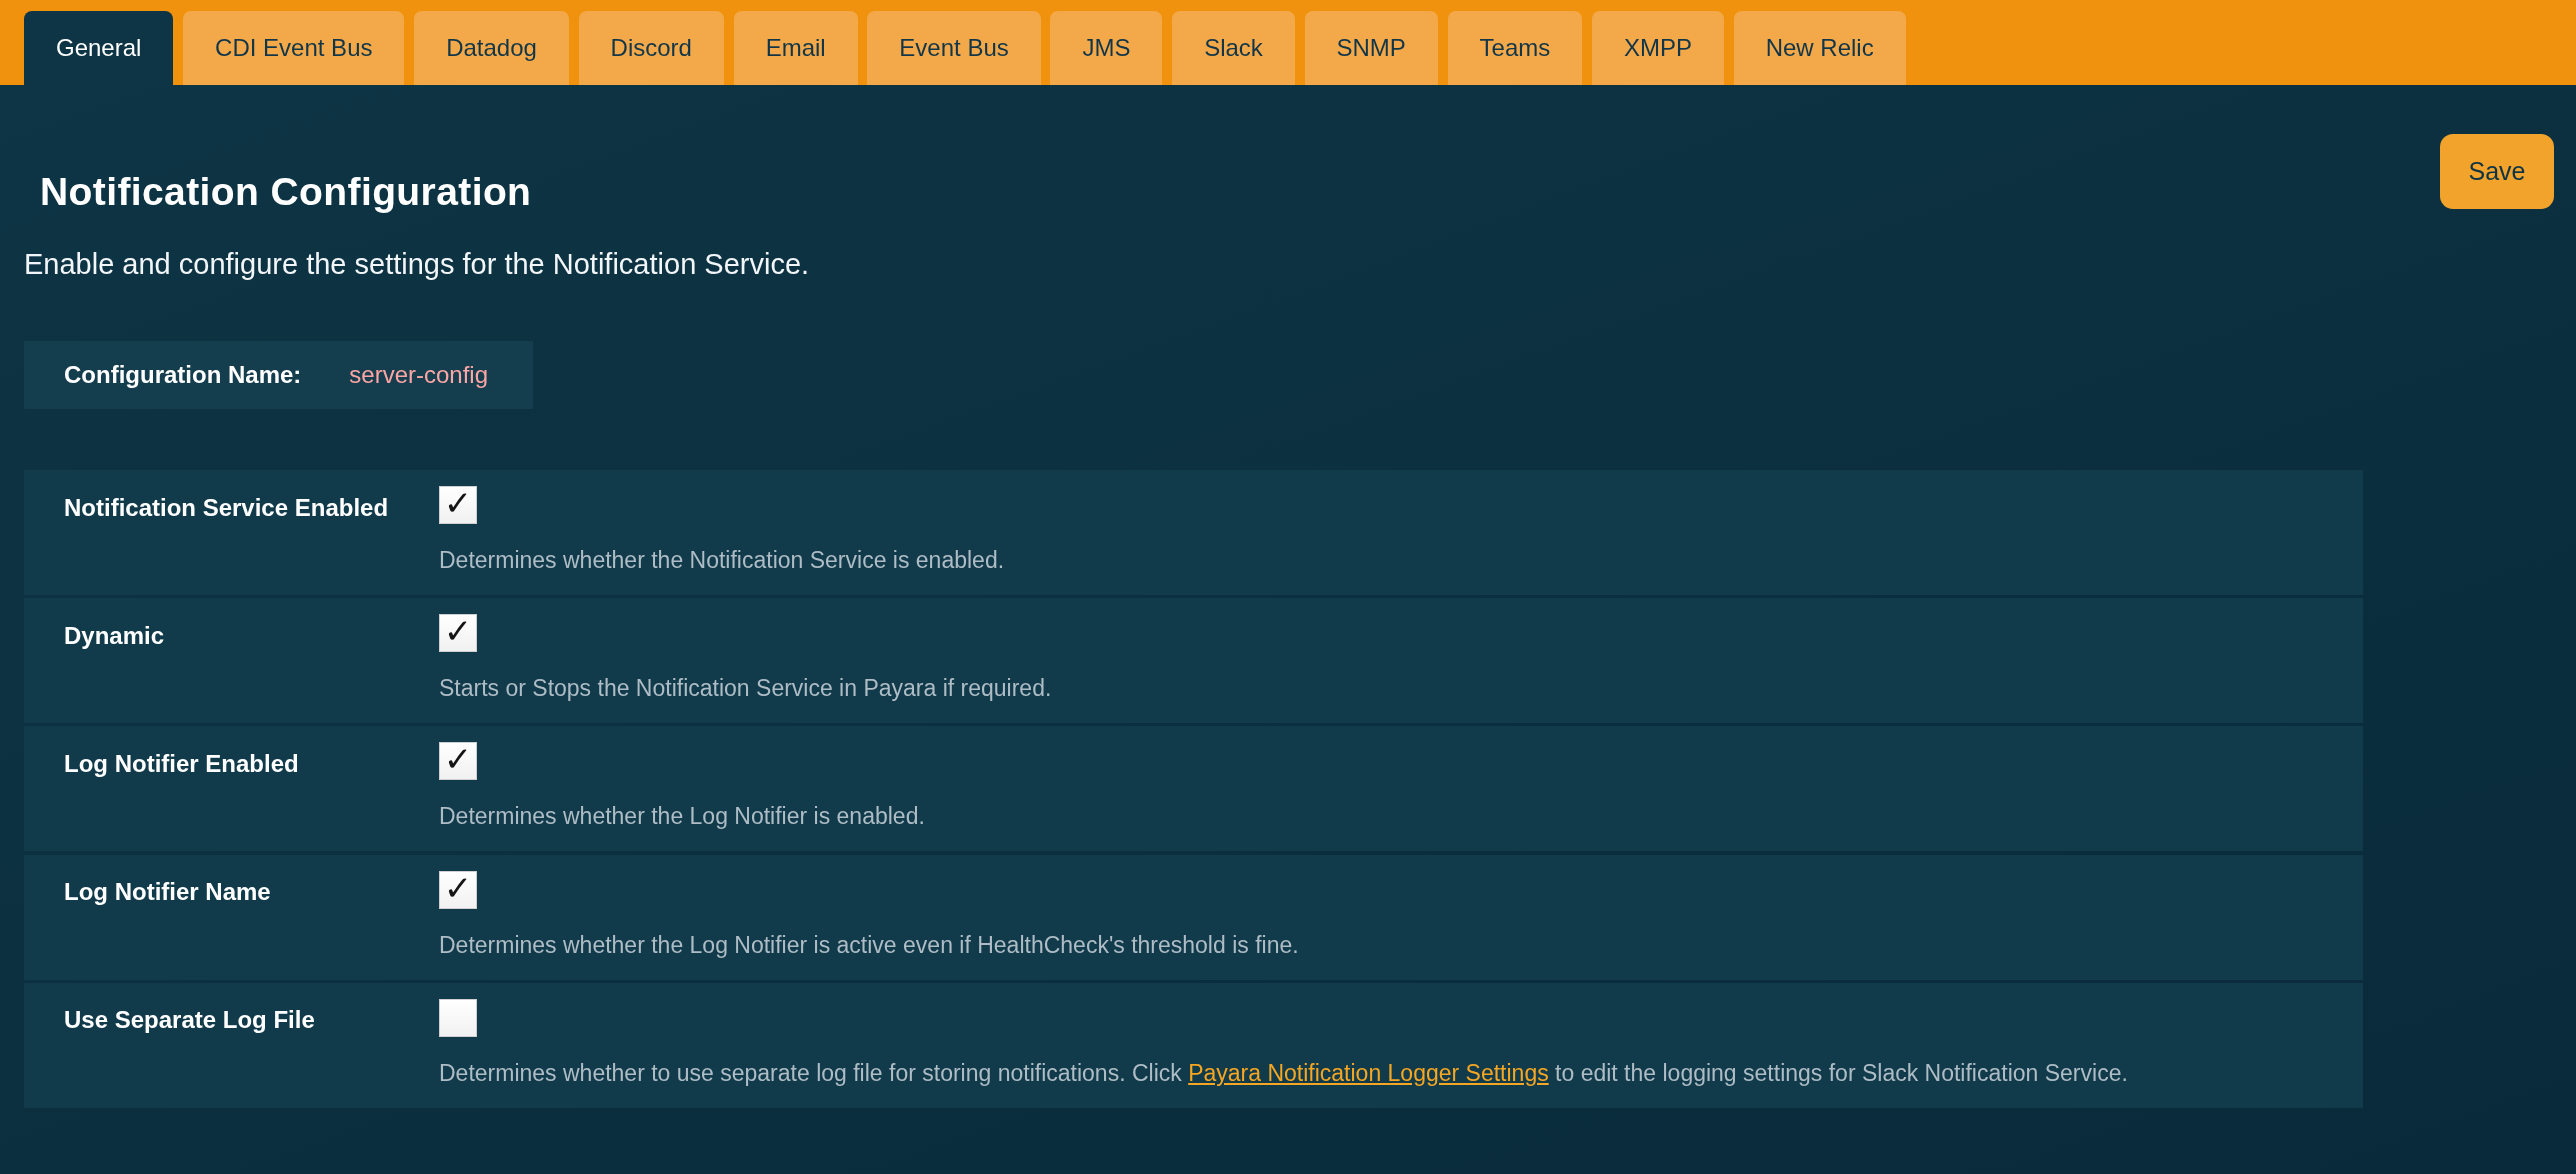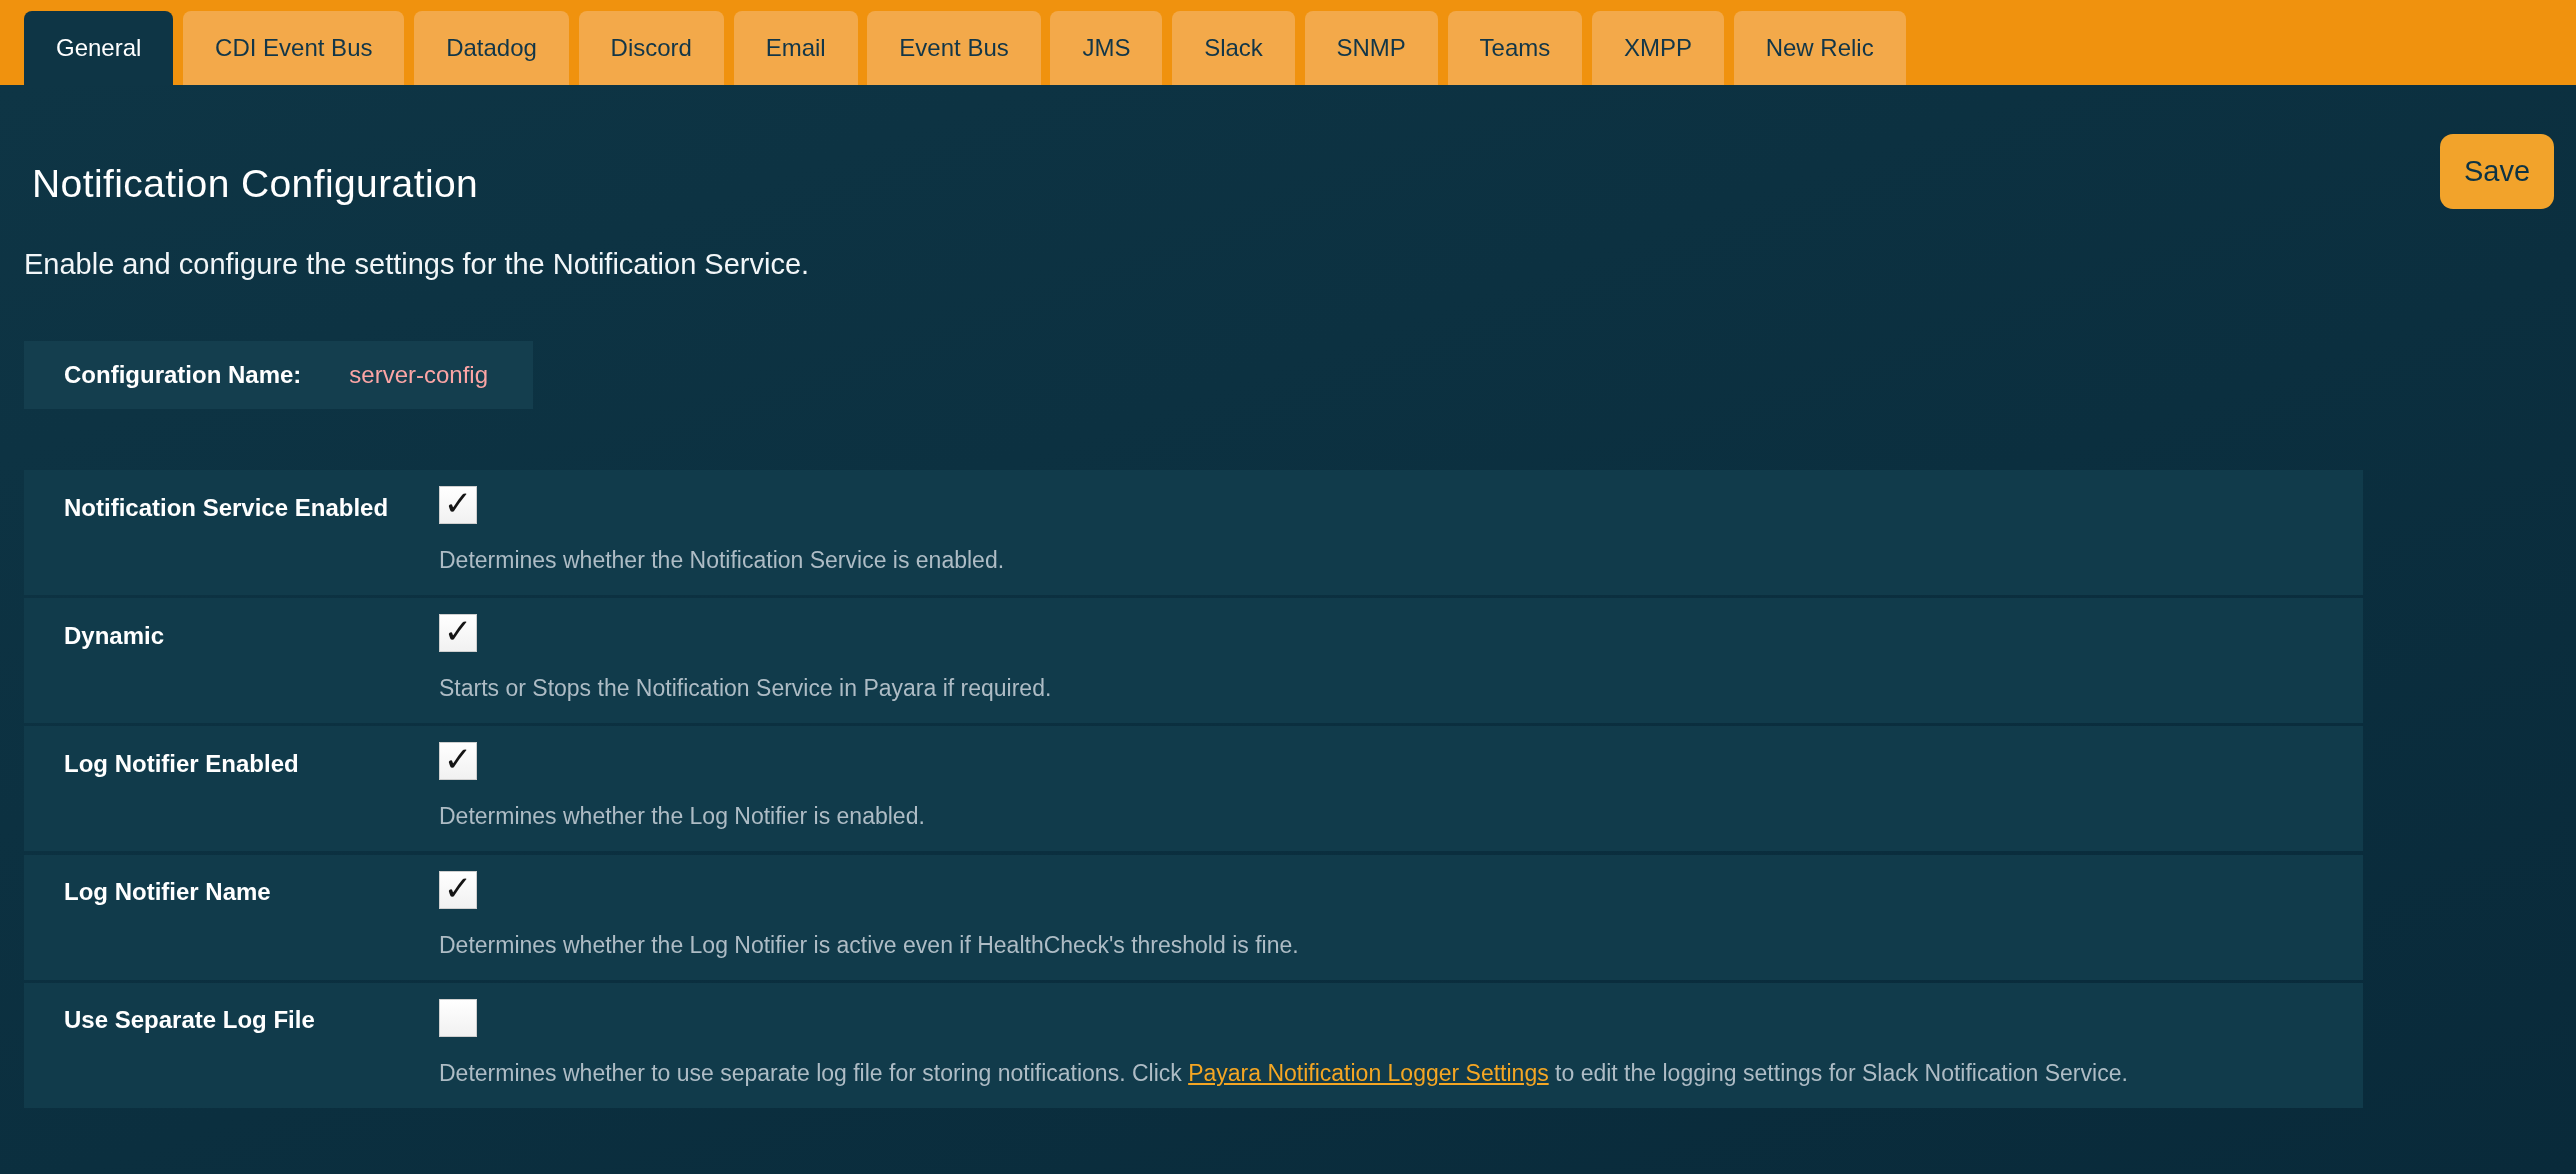--- a/index.html
+++ b/index.html
@@ -26,33 +26,33 @@
     cursor: pointer; flex: 0 0 auto;
   }
   .tab.active { background: #0e3545; color: #ffffff; }
 
   
   .content {
     position: relative; height: 1090px;
     background: linear-gradient(160deg, #0e3545 0%, #0b2f3f 55%, #092a3a 100%);
   }
   .page-title {
-    position: absolute; left: 24px; top: 69px; margin: 8px;
-    font-size: 39px; font-weight: normal; color: #ffffff; letter-spacing: 0.4px;
+    position: absolute; left: 24px; top: 69px; margin: 16px;
+    font-size: 39px; font-weight: bold; color: #ffffff; letter-spacing: 0.4px;
   }
   .page-subtitle {
     position: absolute; left: 24px; top: 163px; margin: 0;
     font-size: 29px; color: #f2f6f8;
   }
   .save-btn {
     position: absolute; left: 2440px; top: 49px;
     width: 114px; height: 75px;
     background: #f2a32b; color: #0d3344;
     border: none; border-radius: 13px;
-    font-family: inherit; font-size: 29px; cursor: pointer;
+    font-family: inherit; font-size: 25px; cursor: pointer;
   }
 
   
   .config-panel {
     position: absolute; left: 24px; top: 256px;
     width: 509px; height: 68px;
     background: #143e4e;
     display: flex; align-items: center; box-sizing: border-box;
     padding-left: 40px;
   }

